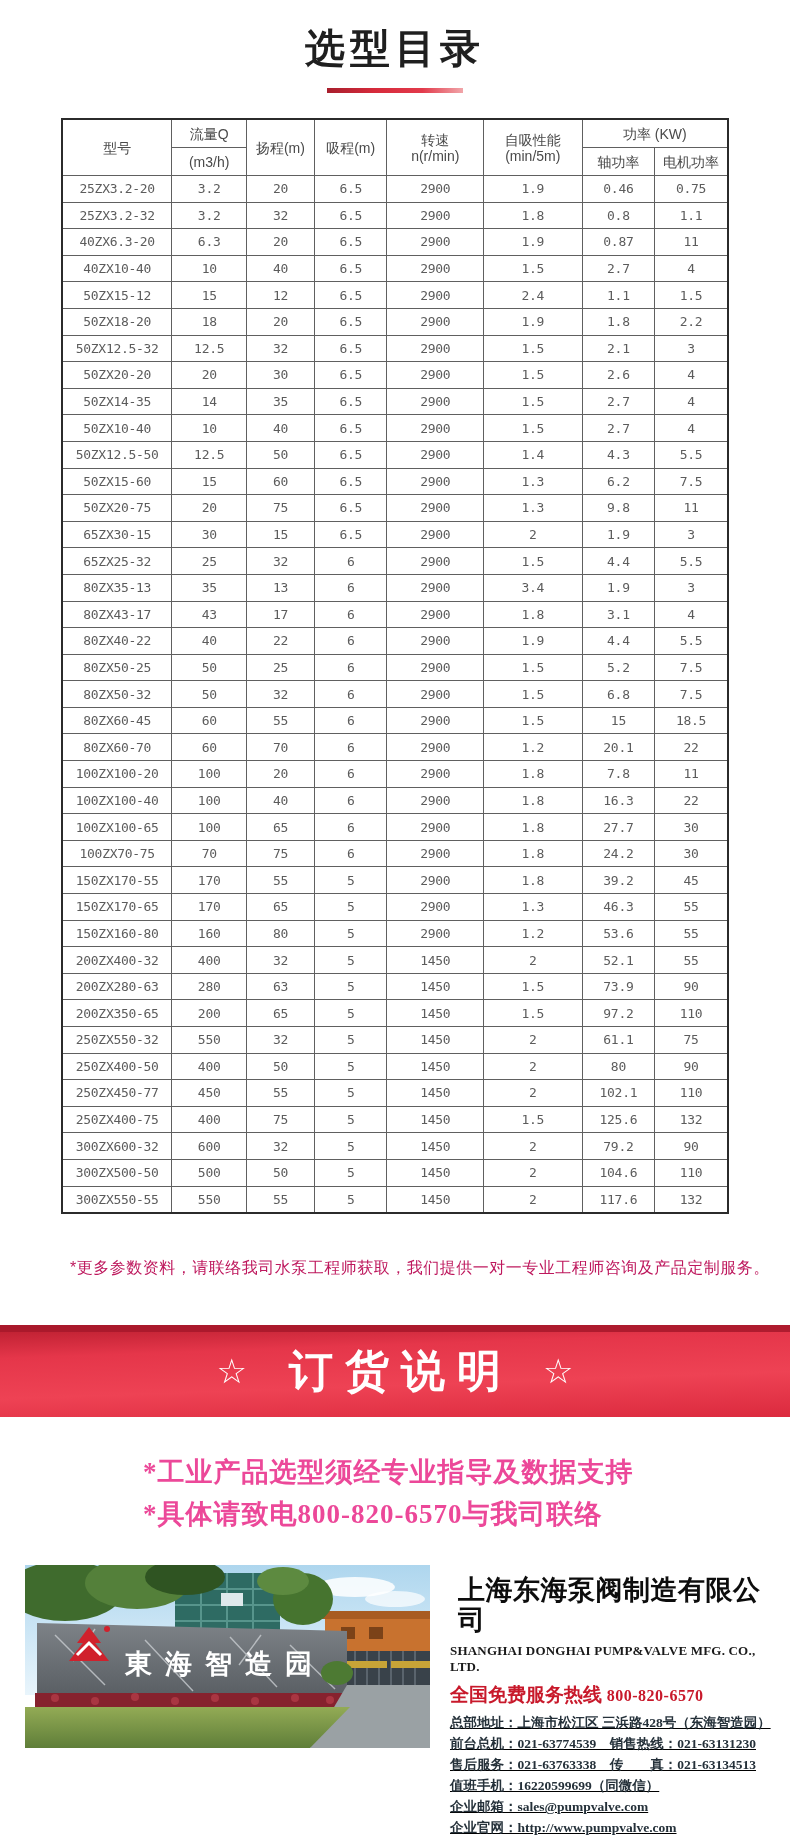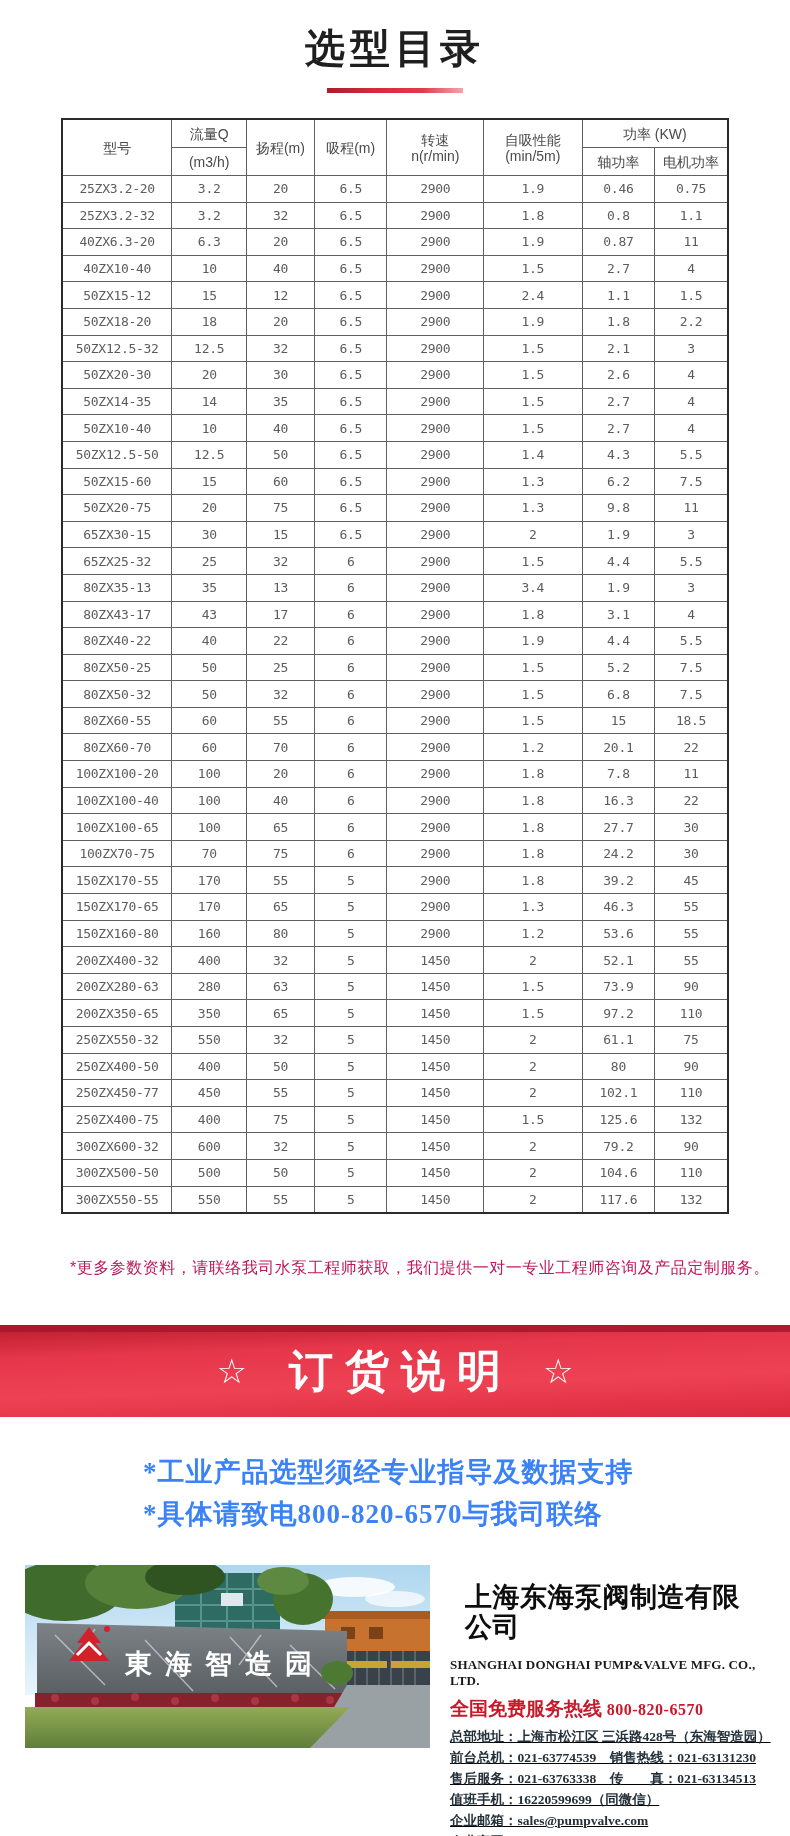--- a/index.html
+++ b/index.html
@@ -52,30 +52,30 @@
     position:relative;
   }
   .banner::before{
     content:"";position:absolute;top:0;left:0;right:0;height:7px;background:#a6172a;opacity:.85;
   }
   .banner-title{font-size:44px;font-weight:bold;letter-spacing:12px;text-indent:12px;}
   .banner .star{font-size:34px;font-weight:normal;}
 
   
   .slogan{
-    margin:34px 0 0 143px;color:#3b82f6;font-weight:bold;font-size:27px;line-height:42px;
+    margin:34px 0 0 143px;color:#ec4899;font-weight:bold;font-size:27px;line-height:42px;
     font-family:"Liberation Serif","DejaVu Serif",serif;letter-spacing:1px;
   }
 
   
   .company{display:flex;margin:30px 20px 0 25px;gap:20px;}
   .photo{width:405px;height:183px;flex:0 0 auto;display:block;}
   .info{flex:1;min-width:0;padding-top:2px;}
   .company-name{
-    font-size:27px;font-weight:bold;color:#0d0d0d;letter-spacing:0.5px;line-height:30px;margin:15px;
+    font-size:27px;font-weight:bold;color:#0d0d0d;letter-spacing:0.5px;line-height:30px;margin:8px;
   }
   .company-en{
     font-size:13px;font-weight:bold;color:#1a1a1a;margin-top:4px;letter-spacing:0.2px;
     font-family:"Liberation Serif","DejaVu Serif",serif;
   }
   .hotline{
     margin-top:7px;color:#c8192b;font-weight:bold;font-size:19px;
     font-family:"Liberation Serif","DejaVu Serif",serif;
   }
   .hotline .hotline-number{font-size:16px;letter-spacing:0.5px;}
@@ -192,21 +192,21 @@
             <td>50ZX12.5-32</td>
             <td>12.5</td>
             <td>32</td>
             <td>6.5</td>
             <td>2900</td>
             <td>1.5</td>
             <td>2.1</td>
             <td>3</td>
           </tr>
           <tr>
-            <td>50ZX20-30</td>
+            <td>50ZX20-20</td>
             <td>20</td>
             <td>30</td>
             <td>6.5</td>
             <td>2900</td>
             <td>1.5</td>
             <td>2.6</td>
             <td>4</td>
           </tr>
           <tr>
             <td>50ZX14-35</td>
@@ -322,21 +322,21 @@
             <td>80ZX50-32</td>
             <td>50</td>
             <td>32</td>
             <td>6</td>
             <td>2900</td>
             <td>1.5</td>
             <td>6.8</td>
             <td>7.5</td>
           </tr>
           <tr>
-            <td>80ZX60-55</td>
+            <td>80ZX60-45</td>
             <td>60</td>
             <td>55</td>
             <td>6</td>
             <td>2900</td>
             <td>1.5</td>
             <td>15</td>
             <td>18.5</td>
           </tr>
           <tr>
             <td>80ZX60-70</td>
@@ -433,21 +433,21 @@
             <td>280</td>
             <td>63</td>
             <td>5</td>
             <td>1450</td>
             <td>1.5</td>
             <td>73.9</td>
             <td>90</td>
           </tr>
           <tr>
             <td>200ZX350-65</td>
-            <td>350</td>
+            <td>200</td>
             <td>65</td>
             <td>5</td>
             <td>1450</td>
             <td>1.5</td>
             <td>97.2</td>
             <td>110</td>
           </tr>
           <tr>
             <td>250ZX550-32</td>
             <td>550</td>

